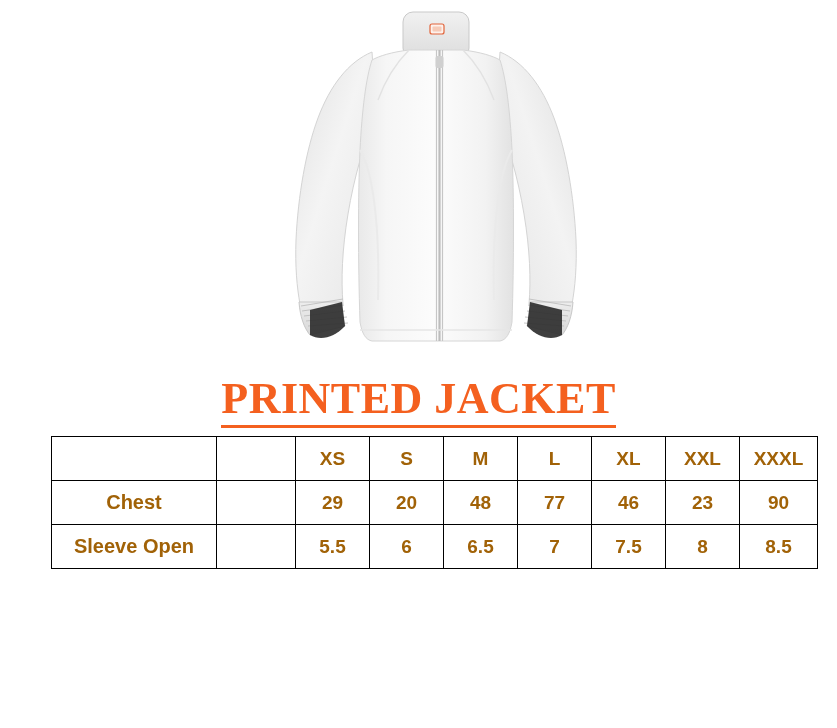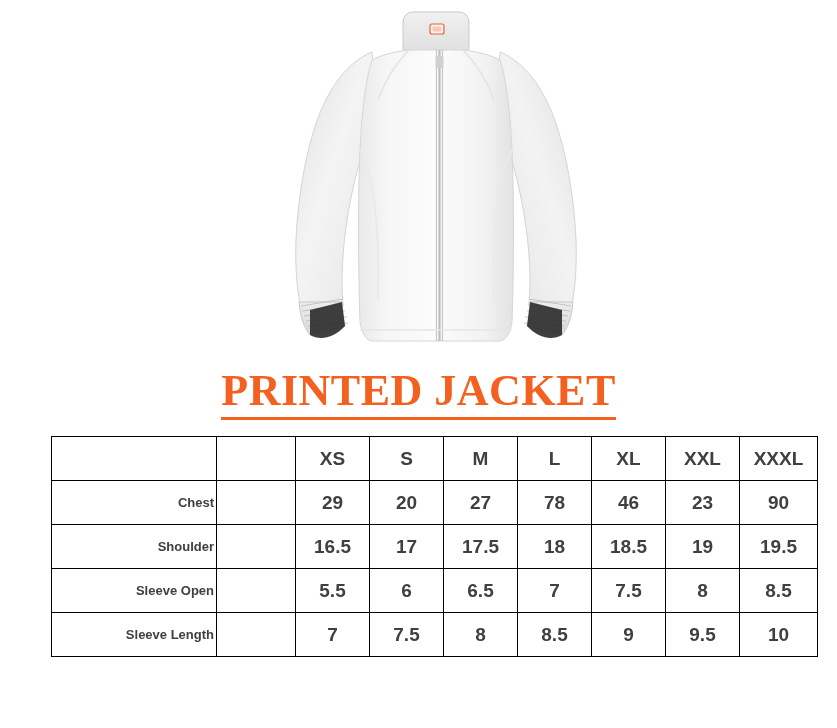--- a/index.html
+++ b/index.html
@@ -47,20 +47,21 @@
   .title {
     display: inline-block;
     font-family: "Liberation Serif", serif;
     font-weight: bold;
     font-size: 44px;
     letter-spacing: 0.5px;
     color: #f4601f;
     line-height: 1.05;
     padding-bottom: 3px;
     border-bottom: 3px solid #f4601f;
+    margin-top: 8px;
   }
 
   
   .table-wrap {
     position: absolute;
     left: 51px;
     top: 436px;
     width: 740px;
   }
   table.size-chart {
@@ -69,29 +70,29 @@
     table-layout: fixed;
   }
   table.size-chart td, table.size-chart th {
     border: 1px solid #000000;
     height: 43px;
     padding: 0 2px;
     text-align: center;
     vertical-align: middle;
     font-size: 19px;
     font-weight: bold;
-    color: #404040;
+    color: #a16207;
     font-family: "Liberation Sans", sans-serif;
   }
   table.size-chart th {
     font-size: 19px;
   }
   table.size-chart .rowlabel {
-    text-align: right;
-    font-size: 13px;
+    text-align: center;
+    font-size: 20px;
     font-weight: bold;
   }
   col.c-label { width: 165px; }
   col.c-gap { width: 79px; }
   col.c-size { width: 74px; }
   col.c-size-wide { width: 78px; }
 </style>
 </head>
 <body>
 
@@ -194,56 +195,34 @@
           <th>XXL</th>
           <th>XXXL</th>
         </tr>
       </thead>
       <tbody>
         <tr>
           <td class="rowlabel">Chest</td>
           <td></td>
           <td>29</td>
           <td>20</td>
-          <td>27</td>
-          <td>78</td>
+          <td>48</td>
+          <td>77</td>
           <td>46</td>
           <td>23</td>
           <td>90</td>
-        </tr>
-        <tr>
-          <td class="rowlabel">Shoulder</td>
-          <td></td>
-          <td>16.5</td>
-          <td>17</td>
-          <td>17.5</td>
-          <td>18</td>
-          <td>18.5</td>
-          <td>19</td>
-          <td>19.5</td>
         </tr>
         <tr>
           <td class="rowlabel">Sleeve Open</td>
           <td></td>
           <td>5.5</td>
           <td>6</td>
           <td>6.5</td>
           <td>7</td>
           <td>7.5</td>
           <td>8</td>
           <td>8.5</td>
         </tr>
-        <tr>
-          <td class="rowlabel">Sleeve Length</td>
-          <td></td>
-          <td>7</td>
-          <td>7.5</td>
-          <td>8</td>
-          <td>8.5</td>
-          <td>9</td>
-          <td>9.5</td>
-          <td>10</td>
-        </tr>
       </tbody>
     </table>
   </div>
 
 </div>
 
 </body></html>

